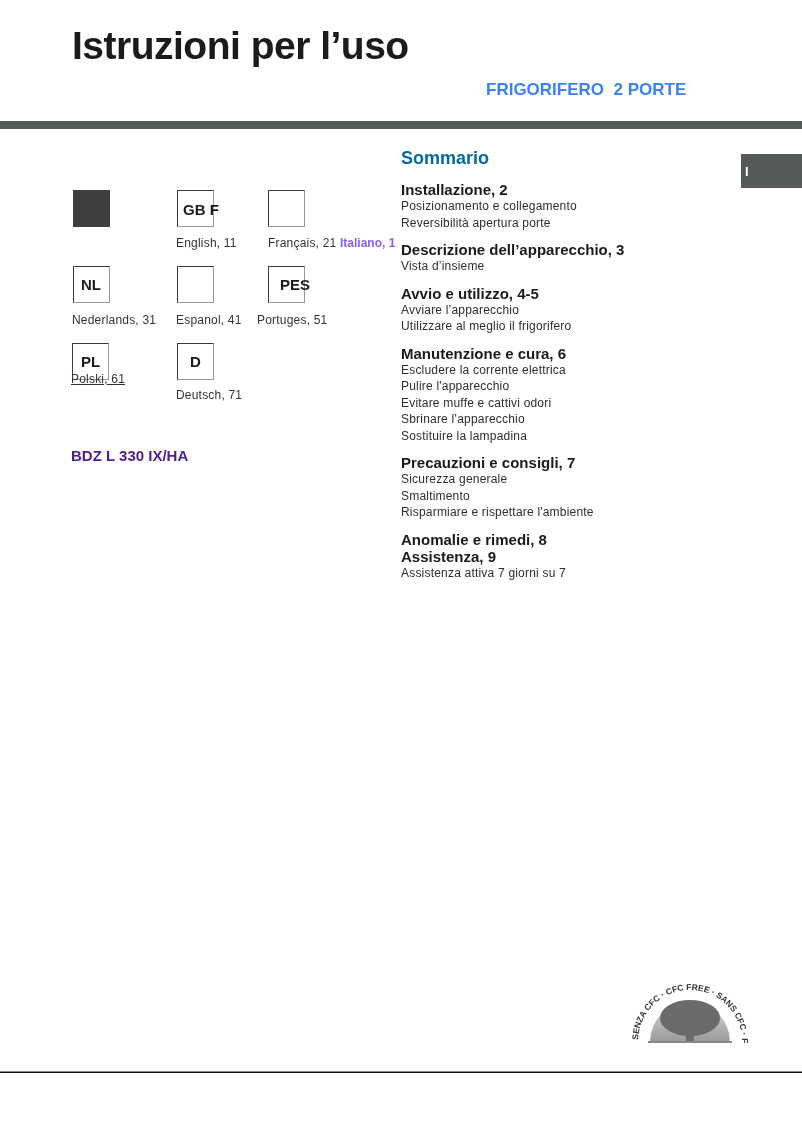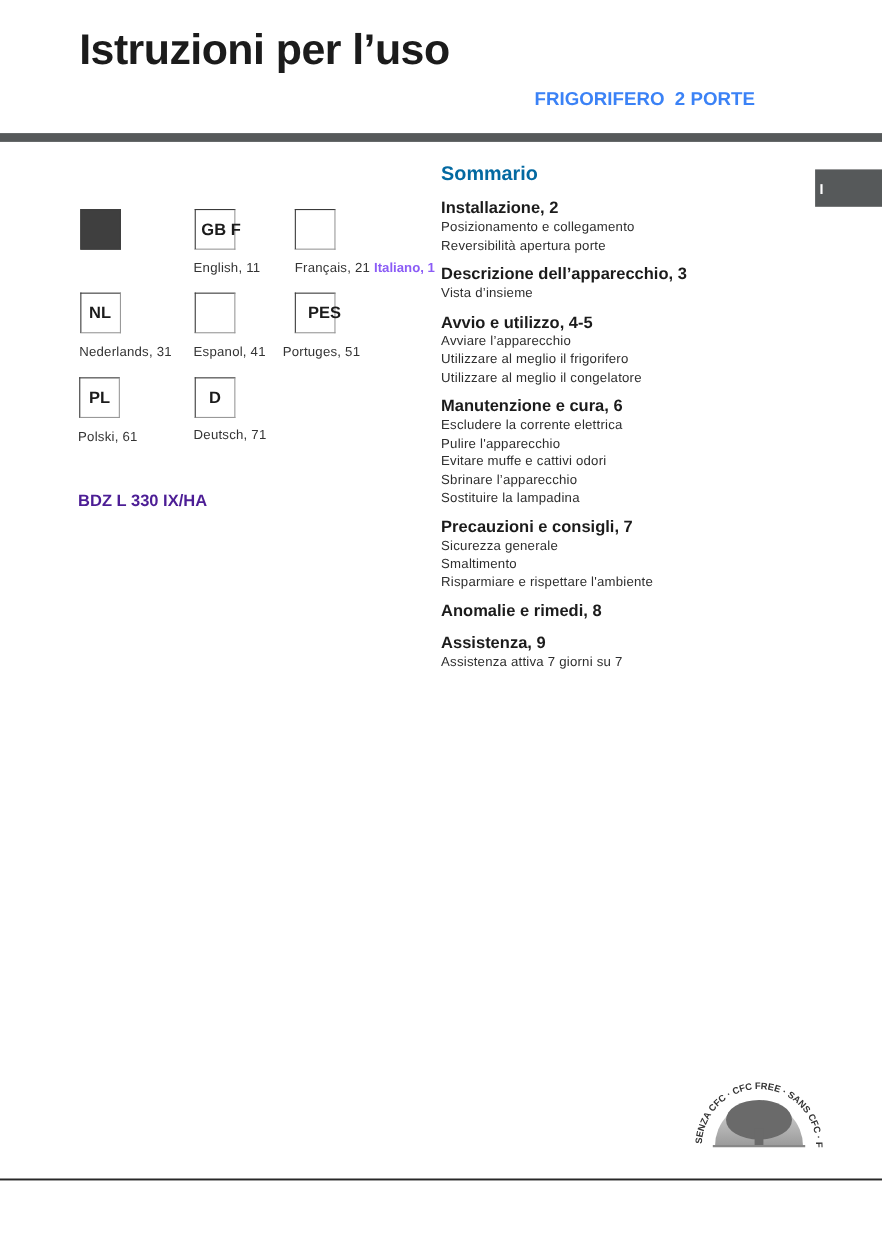--- a/index.html
+++ b/index.html
@@ -50,21 +50,21 @@
 
   <div class="abs lang-box" style="left:177px;top:266px;"></div>
   <div class="abs lang-label" style="left:176px;top:313px;">Espanol, 41</div>
 
   <div class="abs lang-box" style="left:268px;top:266px;"></div>
   <div class="abs lang-code" style="left:280px;top:276px;">PES</div>
   <div class="abs lang-label" style="left:257px;top:313px;">Portuges, 51</div>
 
   <div class="abs lang-box" style="left:72px;top:343px;"></div>
   <div class="abs lang-code" style="left:81px;top:353px;">PL</div>
-  <div class="abs lang-label" style="left:71px;top:390px;">Polski, 61</div>
+  <div class="abs lang-label" style="left:71px;top:372px;text-decoration:underline;">Polski, 61</div>
 
   <div class="abs lang-box" style="left:177px;top:343px;"></div>
   <div class="abs lang-code" style="left:190px;top:353px;">D</div>
   <div class="abs lang-label" style="left:176px;top:388px;">Deutsch, 71</div>
 </div>
 
 <div class="abs model">BDZ L 330 IX/HA</div>
 
 <div class="abs toc">
   <div class="toc-title">Sommario</div>
@@ -77,40 +77,39 @@
 
   <div class="toc-section">
     <div class="toc-heading">Descrizione dell’apparecchio, 3</div>
     <div class="toc-item">Vista d’insieme</div>
   </div>
 
   <div class="toc-section">
     <div class="toc-heading">Avvio e utilizzo, 4-5</div>
     <div class="toc-item">Avviare l’apparecchio</div>
     <div class="toc-item">Utilizzare al meglio il frigorifero</div>
-    <div class="toc-item">Utilizzare al meglio il congelatore</div>
   </div>
 
   <div class="toc-section">
     <div class="toc-heading">Manutenzione e cura, 6</div>
     <div class="toc-item">Escludere la corrente elettrica</div>
     <div class="toc-item">Pulire l'apparecchio</div>
     <div class="toc-item">Evitare muffe e cattivi odori</div>
     <div class="toc-item">Sbrinare l’apparecchio</div>
     <div class="toc-item">Sostituire la lampadina</div>
   </div>
 
   <div class="toc-section">
     <div class="toc-heading">Precauzioni e consigli, 7</div>
     <div class="toc-item">Sicurezza generale</div>
     <div class="toc-item">Smaltimento</div>
     <div class="toc-item">Risparmiare e rispettare l'ambiente</div>
   </div>
 
-  <div class="toc-section" style="margin-bottom:12px;">
+  <div class="toc-section" style="margin-bottom:0;">
     <div class="toc-heading">Anomalie e rimedi, 8</div>
   </div>
 
   <div class="toc-section">
     <div class="toc-heading">Assistenza, 9</div>
     <div class="toc-item">Assistenza attiva 7 giorni su 7</div>
   </div>
 </div>
 
 <div class="abs lang-tab">

